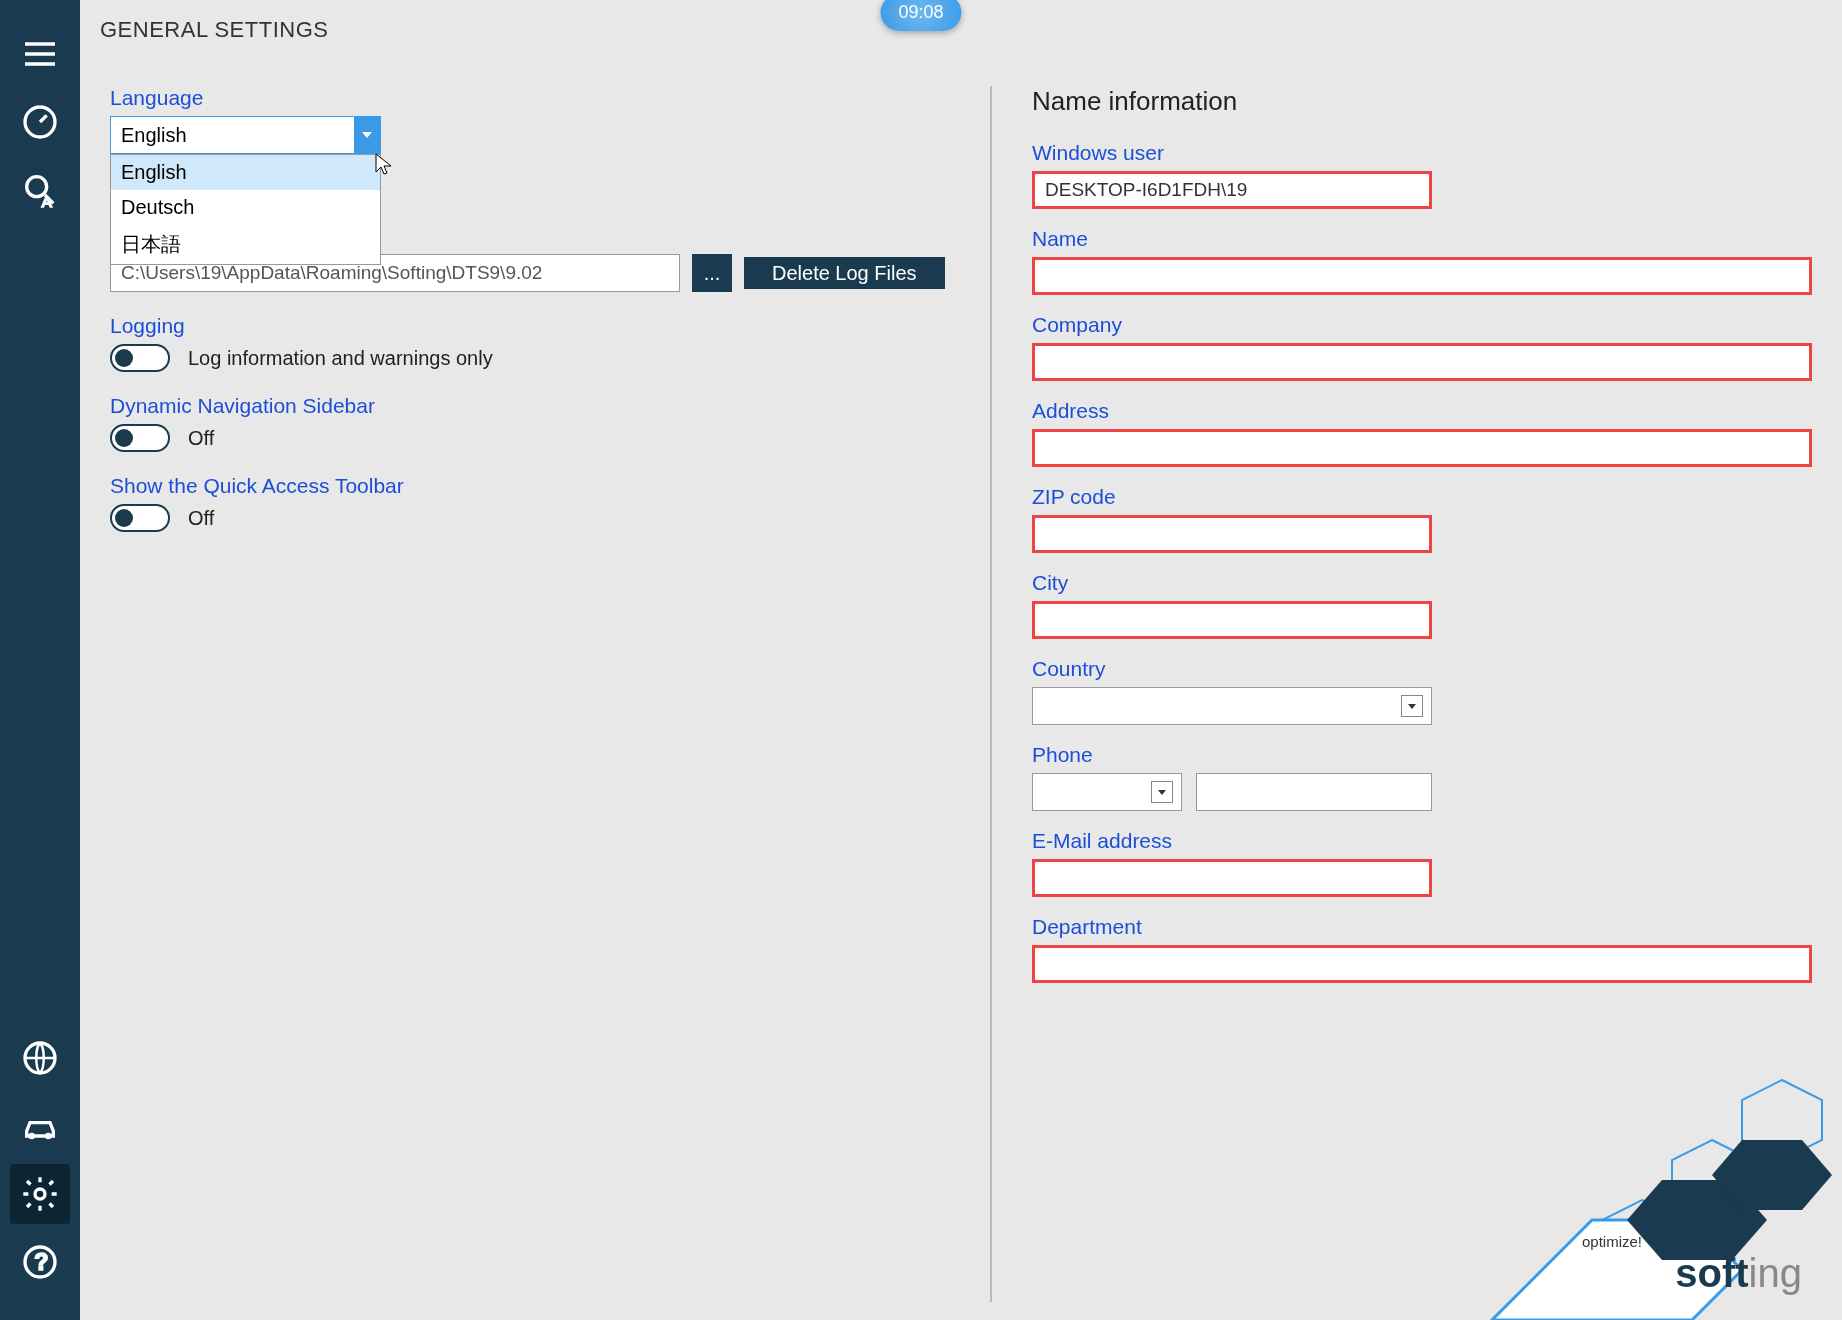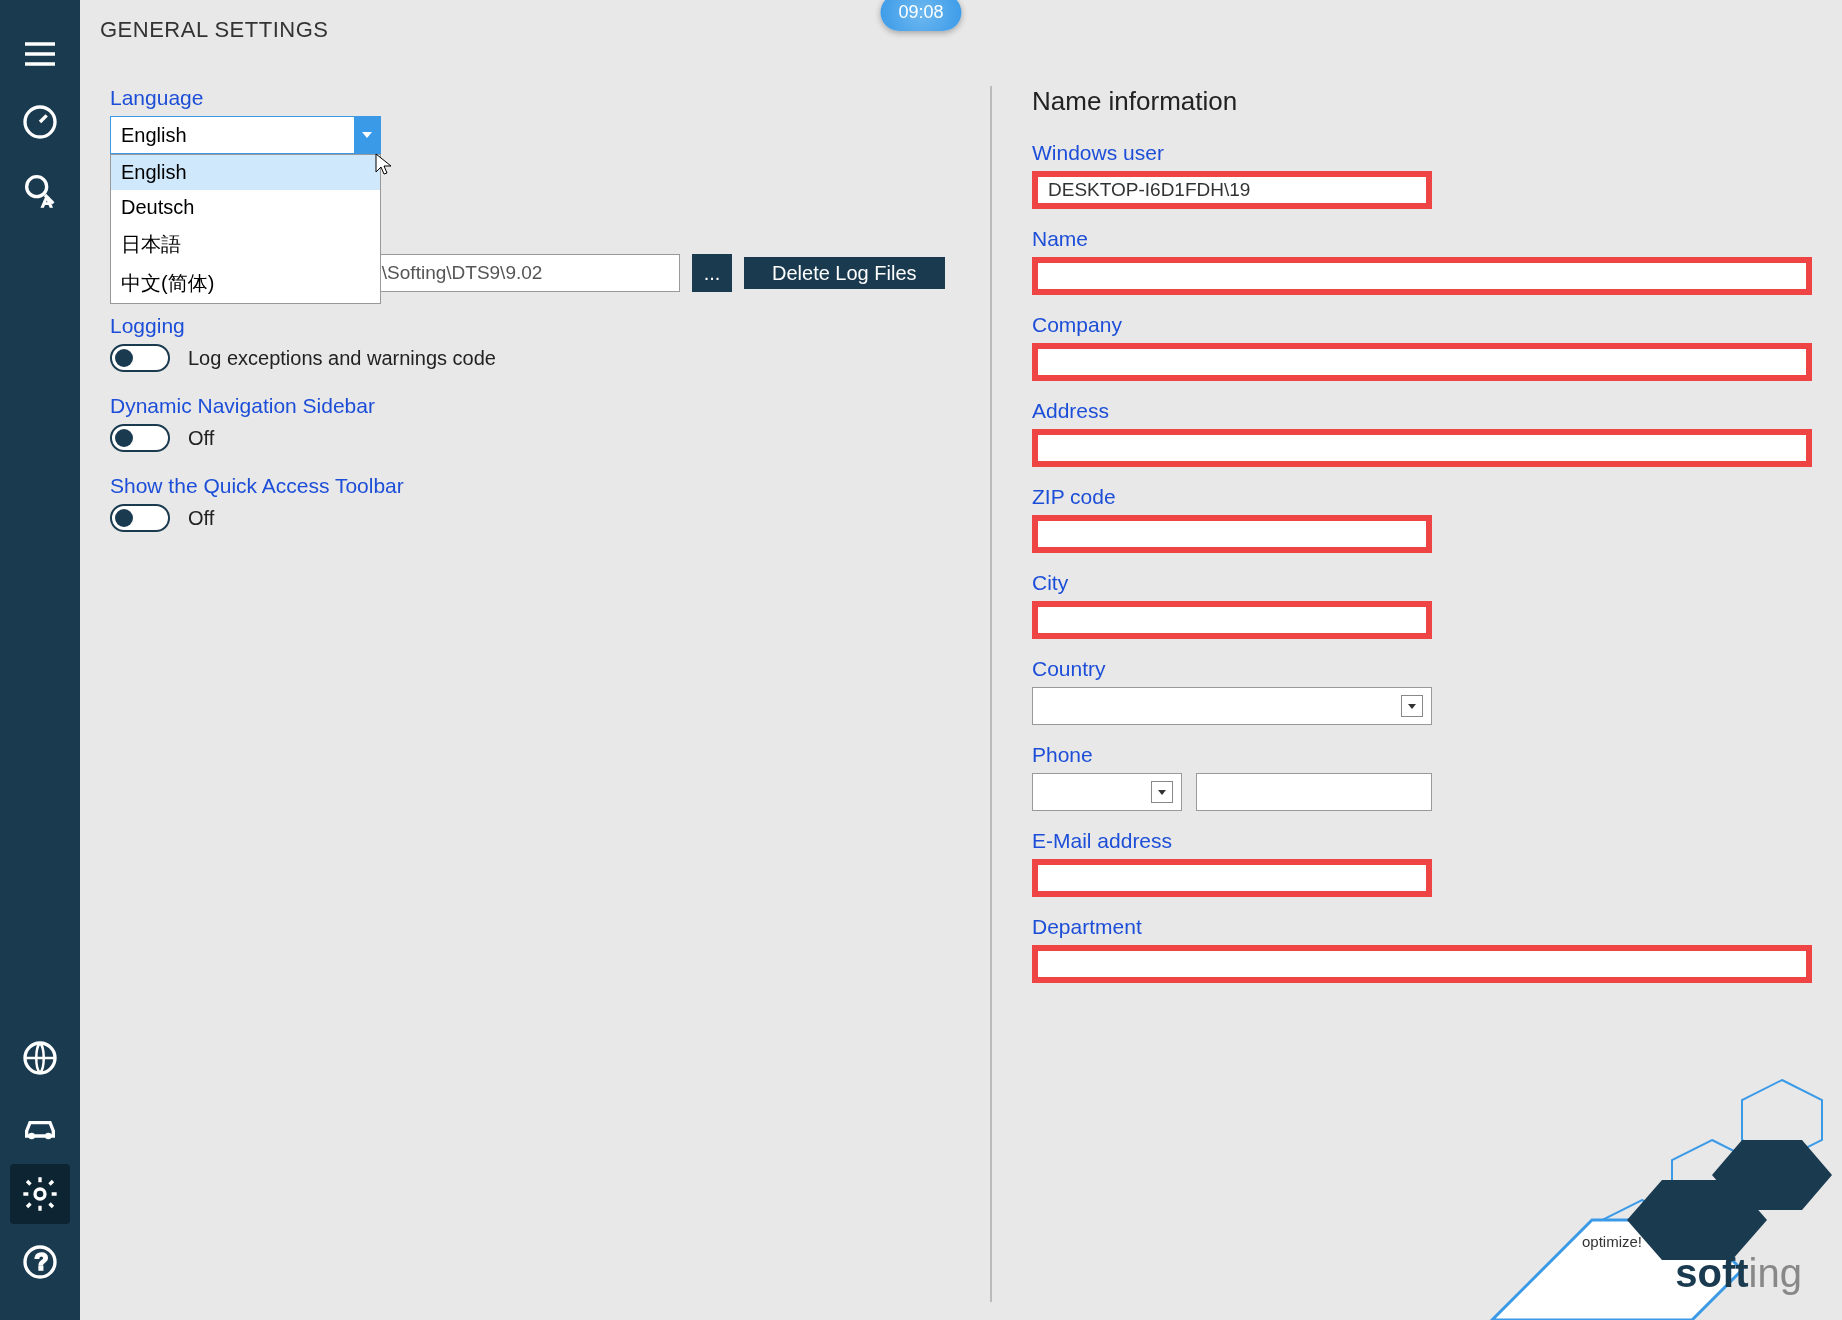--- a/index.html
+++ b/index.html
@@ -198,21 +198,21 @@
     left: 3px; top: 3px;
     width: 18px; height: 18px;
     background: #1a3a4f;
     border-radius: 50%;
   }
   .toggle-label { font-size: 20px; color: #222; }
   .setting-group { margin-bottom: 22px; }
   .text-input {
     width: 100%;
     height: 38px;
-    border: 6px solid #ef4444;
+    border: 3px solid #ef4444;
     background: #fff;
     padding: 0 10px;
     font-size: 19px;
     margin-bottom: 18px;
   }
   .text-input.medium { width: 400px; }
   .text-input.readonly { color: #333; }
   .country-select, .phone-prefix {
     height: 38px;
     border: 1px solid #999;
@@ -326,38 +326,37 @@
     <label class="field-label">Language</label>
     <div class="selectbox">
       <div class="select-display">
         <span>English</span>
         <span class="select-arrow"></span>
       </div>
       <div class="dropdown">
         <div class="dropdown-item highlight">English</div>
         <div class="dropdown-item">Deutsch</div>
         <div class="dropdown-item">日本語</div>
-        <div class="dropdown-item">中文(简体)</div>
       </div>
       <svg class="cursor-arrow" width="20" height="24" viewBox="0 0 20 24">
           <path d="M2 2 L2 20 L7 15 L10 22 L13 21 L10 14 L17 14 Z" fill="#fff" stroke="#000" stroke-width="1"></path>
         </svg>
     </div>
 
     <div class="log-row">
       <input class="path-input" readonly="" value="C:\Users\19\AppData\Roaming\Softing\DTS9\9.02" style="">
       <button class="browse-btn">...</button>
       <button class="delete-btn">Delete Log Files</button>
     </div>
 
     <div class="setting-group">
       <label class="field-label">Logging</label>
       <div class="toggle-row">
         <div class="toggle"></div>
-        <span class="toggle-label">Log exceptions and warnings code</span>
+        <span class="toggle-label">Log information and warnings only</span>
       </div>
     </div>
 
     <div class="setting-group">
       <label class="field-label">Dynamic Navigation Sidebar</label>
       <div class="toggle-row">
         <div class="toggle"></div>
         <span class="toggle-label">Off</span>
       </div>
     </div>

